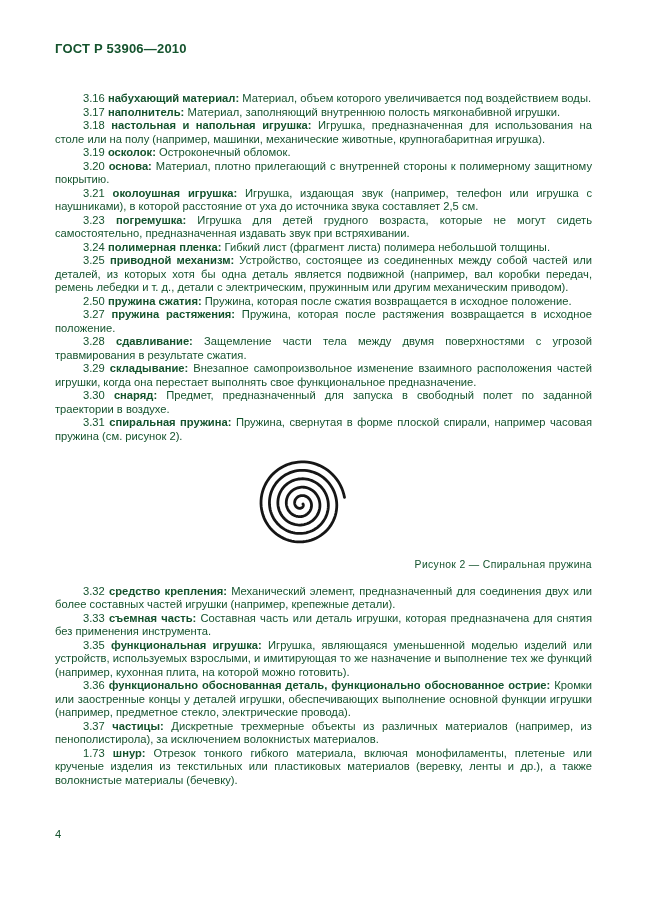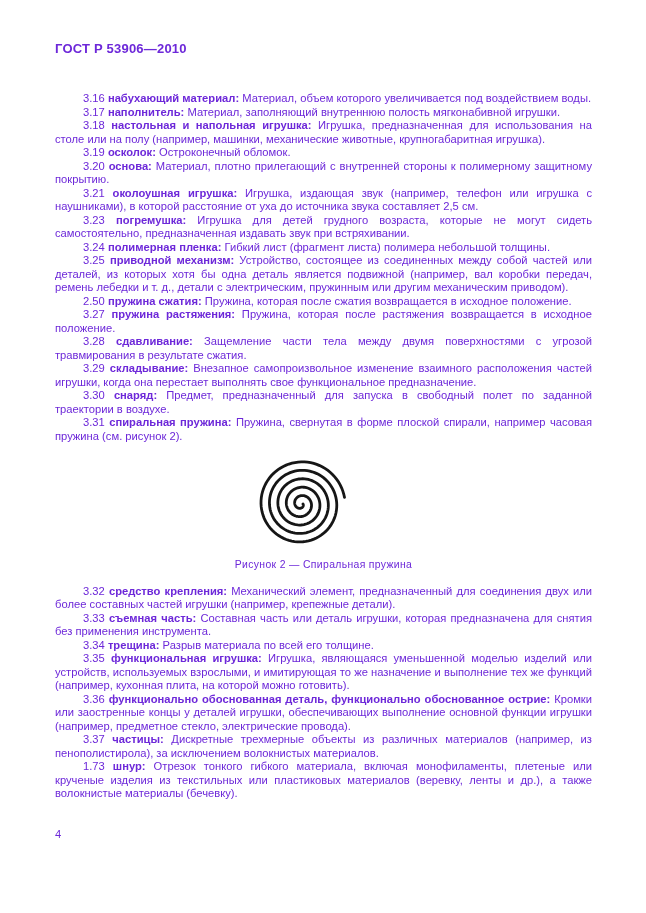--- a/index.html
+++ b/index.html
@@ -5,21 +5,21 @@
   html, body { margin: 0; padding: 0; background: #e8e8e8; }
   .page {
     position: relative;
     width: 646px;
     height: 913px;
     margin: 0 auto;
     background: #ffffff;
     box-sizing: border-box;
     padding: 42px 54px 0 55px;
     font-family: "Liberation Sans", "DejaVu Sans", sans-serif;
-    color: #6d28d9;
+    color: #14532d;
     overflow: hidden;
   }
   .doc-header {
     font-weight: bold;
     font-size: 13px;
     line-height: 14px;
     letter-spacing: 0.2px;
   }
   .content {
     margin-top: 36px;
@@ -38,21 +38,21 @@
   }
   .figure-block svg {
     display: block;
     margin: 0 auto;
     transform: translateX(-23px);
   }
   .figure-caption {
     margin-top: 4px;
     font-size: 10.4px;
     letter-spacing: 0.35px;
-    text-align: center;
+    text-align: right;
     text-indent: 0;
   }
   .page-number {
     position: absolute;
     left: 55px;
     top: 828px;
     font-size: 11.2px;
   }
 </style>
 </head>
@@ -85,21 +85,20 @@
     <div class="figure-block">
       <svg width="100" height="100" viewBox="0 0 100 100" role="img" aria-label="Спиральная пружина">
         <path id="spiral-path" fill="none" stroke="#161616" stroke-width="2.8" stroke-linecap="round" d="M52.00 50.00L52.09 50.16L52.18 50.33L52.24 50.51L52.29 50.70L52.33 50.91L52.34 51.12L52.34 51.34L52.32 51.57L52.27 51.80L52.21 52.03L52.12 52.26L52.01 52.49L51.87 52.72L51.71 52.94L51.54 53.15L51.33 53.34L51.11 53.53L50.87 53.70L50.61 53.85L50.33 53.99L50.03 54.10L49.72 54.19L49.39 54.26L49.06 54.30L48.71 54.31L48.36 54.30L48.00 54.25L47.64 54.18L47.28 54.08L46.92 53.94L46.57 53.78L46.23 53.58L45.90 53.35L45.58 53.10L45.27 52.81L44.99 52.49L44.72 52.15L44.48 51.78L44.27 51.39L44.08 50.98L43.92 50.54L43.80 50.09L43.71 49.63L43.66 49.15L43.64 48.66L43.66 48.16L43.72 47.66L43.82 47.16L43.96 46.66L44.15 46.16L44.37 45.68L44.63 45.20L44.93 44.74L45.28 44.30L45.65 43.89L46.07 43.50L46.52 43.13L47.00 42.80L47.51 42.50L48.05 42.24L48.62 42.02L49.21 41.84L49.81 41.70L50.44 41.61L51.07 41.57L51.72 41.57L52.36 41.63L53.02 41.73L53.66 41.89L54.30 42.10L54.93 42.35L55.55 42.66L56.15 43.02L56.72 43.43L57.27 43.88L57.78 44.38L58.26 44.92L58.71 45.50L59.11 46.12L59.47 46.78L59.78 47.47L60.04 48.19L60.24 48.93L60.40 49.69L60.49 50.47L60.53 51.26L60.50 52.06L60.42 52.86L60.27 53.66L60.06 54.45L59.79 55.23L59.46 56.00L59.06 56.75L58.61 57.47L58.10 58.16L57.54 58.82L56.92 59.43L56.25 60.01L55.54 60.53L54.78 61.01L53.98 61.43L53.15 61.79L52.28 62.09L51.39 62.32L50.47 62.49L49.53 62.59L48.59 62.62L47.64 62.58L46.68 62.47L45.73 62.28L44.79 62.02L43.86 61.69L42.96 61.28L42.08 60.81L41.23 60.26L40.42 59.66L39.66 58.98L38.94 58.25L38.27 57.46L37.66 56.61L37.11 55.71L36.63 54.77L36.21 53.79L35.87 52.77L35.60 51.73L35.41 50.66L35.31 49.57L35.28 48.47L35.34 47.36L35.48 46.25L35.70 45.15L36.01 44.06L36.40 42.99L36.88 41.94L37.43 40.93L38.06 39.96L38.77 39.03L39.55 38.15L40.40 37.32L41.32 36.56L42.29 35.86L43.32 35.24L44.41 34.69L45.53 34.22L46.70 33.83L47.90 33.53L49.12 33.32L50.37 33.20L51.63 33.18L52.89 33.25L54.15 33.41L55.41 33.67L56.64 34.03L57.86 34.48L59.04 35.02L60.19 35.65L61.29 36.37L62.34 37.18L63.34 38.06L64.27 39.03L65.13 40.06L65.91 41.17L66.62 42.33L67.23 43.56L67.76 44.83L68.20 46.14L68.53 47.49L68.77 48.87L68.90 50.27L68.92 51.69L68.85 53.11L68.66 54.52L68.37 55.93L67.97 57.32L67.46 58.68L66.86 60.00L66.15 61.29L65.34 62.52L64.44 63.69L63.45 64.80L62.37 65.84L61.21 66.80L59.98 67.68L58.68 68.46L57.32 69.15L55.91 69.73L54.44 70.22L52.94 70.59L51.41 70.85L49.85 71.00L48.28 71.03L46.71 70.94L45.14 70.74L43.58 70.41L42.04 69.97L40.53 69.42L39.07 68.74L37.65 67.96L36.28 67.07L34.98 66.08L33.75 64.98L32.61 63.80L31.55 62.52L30.58 61.16L29.71 59.73L28.95 58.23L28.30 56.67L27.77 55.06L27.36 53.41L27.06 51.72L26.90 50.01L26.86 48.29L26.96 46.56L27.18 44.83L27.53 43.12L28.01 41.43L28.62 39.77L29.35 38.16L30.21 36.60L31.18 35.11L32.27 33.68L33.46 32.33L34.76 31.08L36.15 29.91L37.63 28.85L39.20 27.90L40.83 27.06L42.53 26.35L44.29 25.76L46.09 25.31L47.93 24.99L49.80 24.80L51.68 24.76L53.57 24.85L55.45 25.09L57.31 25.47L59.15 25.99L60.96 26.64L62.71 27.43L64.41 28.36L66.04 29.41L67.60 30.59L69.06 31.88L70.44 33.29L71.70 34.80L72.86 36.40L73.90 38.09L74.81 39.87L75.59 41.71L76.23 43.61L76.73 45.56L77.09 47.56L77.30 49.58L77.35 51.61L77.26 53.66L77.01 55.69L76.60 57.71L76.05 59.71L75.35 61.66L74.50 63.56L73.50 65.40L72.37 67.17L71.11 68.85L69.72 70.44L68.21 71.93L66.58 73.30L64.86 74.55L63.04 75.68L61.13 76.67L59.15 77.52L57.10 78.22L55.00 78.77L52.85 79.16L50.68 79.39L48.48 79.46L46.29 79.37L44.09 79.11L41.92 78.68L39.77 78.10L37.67 77.35L35.62 76.44L33.64 75.38L31.74 74.18L29.92 72.83L28.21 71.34L26.61 69.73L25.12 67.99L23.77 66.14L22.55 64.19L21.48 62.15L20.56 60.03L19.80 57.84L19.20 55.59L18.77 53.29L18.51 50.96L18.43 48.61L18.52 46.26L18.79 43.91L19.23 41.58L19.85 39.28L20.64 37.03L21.60 34.83L22.72 32.71L24.00 30.67L25.44 28.72L27.02 26.88L28.73 25.16L30.58 23.57L32.55 22.11L34.62 20.80L36.80 19.65L39.06 18.65L41.39 17.83L43.79 17.18L46.24 16.71L48.72 16.42L51.23 16.32L53.74 16.41L56.24 16.68L58.73 17.14L61.18 17.79L63.59 18.62L65.93 19.62L68.20 20.81L70.38 22.16L72.46 23.68L74.42 25.35L76.26 27.17L77.97 29.13L79.53 31.21L80.93 33.41L82.17 35.72L83.24 38.12L84.13 40.60L84.83 43.14L85.34 45.74L85.66 48.37L85.79 51.03L85.71 53.70L85.43 56.37L84.96 59.01L84.29 61.62L83.42 64.17L82.36 66.66L81.12 69.08L79.69 71.40L78.10 73.61L76.33 75.71L74.42 77.67L72.35 79.49L70.15 81.15L67.83 82.65L65.39 83.98L62.85 85.12L60.23 86.08L57.54 86.84L54.79 87.39L52.00 87.75L49.19 87.89L46.36 87.83L43.54 87.55L40.74 87.06L37.98 86.37L35.27 85.46L32.63 84.36L30.07 83.06L27.61 81.57L25.26 79.89L23.04 78.04L20.95 76.02L19.02 73.85L17.25 71.54L15.65 69.09L14.23 66.52L13.01 63.85L11.99 61.09L11.17 58.25L10.56 55.36L10.17 52.41L10.00 49.44L10.06 46.46L10.33 43.49L10.83 40.53L11.55 37.61L12.48 34.75L13.63 31.96L14.99 29.25L16.54 26.65L18.30 24.16L20.23 21.80L22.35 19.59L24.62 17.54L27.05 15.66L29.62 13.96L32.31 12.46L35.12 11.15L38.02 10.06L41.00 9.18L44.05 8.52L47.14 8.10L50.27 7.90L53.41 7.94L56.54 8.21L59.65 8.71L62.73 9.45L65.75 10.42L68.69 11.61L71.54 13.02L74.29 14.64L76.92 16.47L79.40 18.49L81.74 20.69L83.91 23.07L85.90 25.61L87.70 28.30L89.30 31.12L90.69 34.06L91.86 37.10L92.80 40.23L93.51 43.42"></path>
       </svg>
       <div class="figure-caption">Рисунок 2 — Спиральная пружина</div>
     </div>
 
     <div id="terms-after">
         <p class="term"><span>3.32 </span><b>средство крепления:</b><span> Механический элемент, предназначенный для соединения двух или более составных частей игрушки (например, крепежные детали).</span></p>
         <p class="term"><span>3.33 </span><b>съемная часть:</b><span> Составная часть или деталь игрушки, которая предназначена для снятия без применения инструмента.</span></p>
-        <p class="term"><span>3.34 </span><b>трещина:</b><span> Разрыв материала по всей его толщине.</span></p>
         <p class="term"><span>3.35 </span><b>функциональная игрушка:</b><span> Игрушка, являющаяся уменьшенной моделью изделий или устройств, используемых взрослыми, и имитирующая то же назначение и выполнение тех же функций (например, кухонная плита, на которой можно готовить).</span></p>
         <p class="term"><span>3.36 </span><b>функционально обоснованная деталь, функционально обоснованное острие:</b><span> Кромки или заостренные концы у деталей игрушки, обеспечивающих выполнение основной функции игрушки (например, предметное стекло, электрические провода).</span></p>
         <p class="term"><span>3.37 </span><b>частицы:</b><span> Дискретные трехмерные объекты из различных материалов (например, из пенополистирола), за исключением волокнистых материалов.</span></p>
         <p class="term"><span>1.73 </span><b>шнур:</b><span> Отрезок тонкого гибкого материала, включая монофиламенты, плетеные или крученые изделия из текстильных или пластиковых материалов (веревку, ленты и др.), а также волокнистые материалы (бечевку).</span></p>
       </div>
 
   </div>
 
   <div class="page-number">4</div>
 

